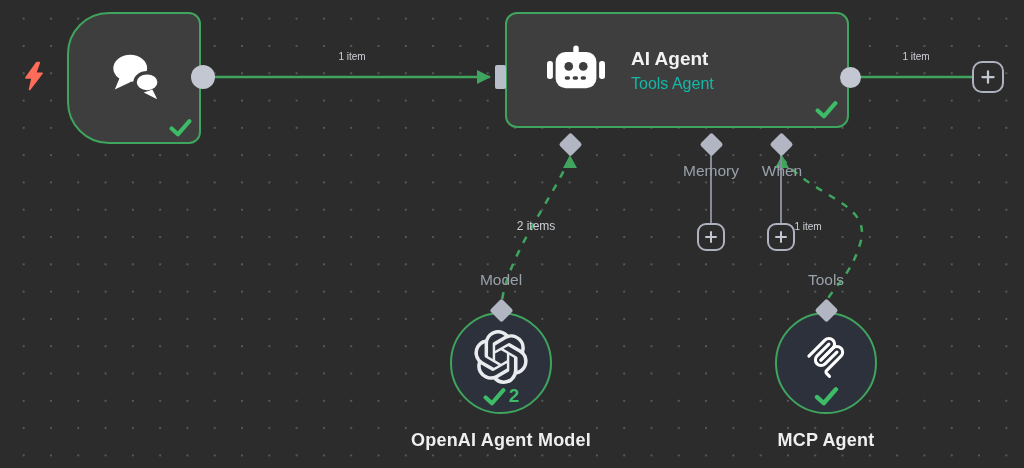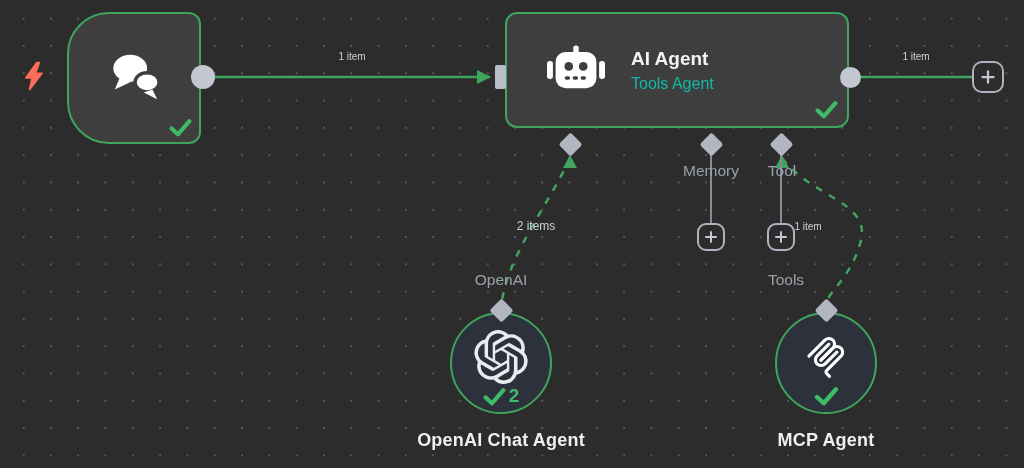--- a/index.html
+++ b/index.html
@@ -131,57 +131,57 @@
     <svg width="18" height="18" viewBox="0 0 24 24">
       <path d="M12 4.5v15M4.5 12h15" stroke="#c3c7d1" stroke-width="3" stroke-linecap="round" fill="none"></path>
     </svg>
   </div>
 
   <div class="abs port-diamond" style="left:561.5px;top:135.5px;"></div>
   <div class="abs port-diamond" style="left:702.5px;top:135.5px;"></div>
   <div class="abs port-diamond" style="left:772.5px;top:135.5px;"></div>
 
   <div class="abs port-label" style="left:651px;top:162px;width:120px;">Memory</div>
-  <div class="abs port-label" style="left:742px;top:162px;width:80px;">Tool</div>
+  <div class="abs port-label" style="left:742px;top:162px;width:80px;">When</div>
 
   <div class="abs item-label" style="left:476px;top:219px;width:120px;font-size:12px;">2 items</div>
 
   <div class="abs item-label" style="left:748px;top:221px;width:120px;z-index:1;">1 item</div>
 
   <div class="abs plus-btn" style="left:697px;top:223px;width:28px;height:28px;border-radius:9px;">
     <svg width="16" height="16" viewBox="0 0 24 24">
       <path d="M12 4.5v15M4.5 12h15" stroke="#c3c7d1" stroke-width="3" stroke-linecap="round" fill="none"></path>
     </svg>
   </div>
 
   <div class="abs plus-btn" style="left:767px;top:223px;width:28px;height:28px;border-radius:9px;">
     <svg width="16" height="16" viewBox="0 0 24 24">
       <path d="M12 4.5v15M4.5 12h15" stroke="#c3c7d1" stroke-width="3" stroke-linecap="round" fill="none"></path>
     </svg>
   </div>
 
-  <div class="abs port-label" style="left:441px;top:271px;width:120px;">OpenAI</div>
+  <div class="abs port-label" style="left:441px;top:271px;width:120px;">Model</div>
   <div class="abs port-diamond" style="left:492.5px;top:301.5px;"></div>
 
   <div class="abs node-circle" style="left:450px;top:312px;width:102px;height:102px;">
     <div style="margin-top:-12px;">
       <svg width="54" height="54" viewBox="0 0 24 24" fill="#e9ebee">
         <path d="M22.2819 9.8211a5.9847 5.9847 0 0 0-.5157-4.9108 6.0462 6.0462 0 0 0-6.5098-2.9A6.0651 6.0651 0 0 0 4.9807 4.1818a5.9847 5.9847 0 0 0-3.9977 2.9 6.0462 6.0462 0 0 0 .7427 7.0966 5.98 5.98 0 0 0 .511 4.9107 6.051 6.051 0 0 0 6.5146 2.9001A5.9847 5.9847 0 0 0 13.2599 24a6.0557 6.0557 0 0 0 5.7718-4.2058 5.9894 5.9894 0 0 0 3.9977-2.9001 6.0557 6.0557 0 0 0-.7475-7.0729zm-9.022 12.6081a4.4755 4.4755 0 0 1-2.8764-1.0408l.1419-.0804 4.7783-2.7582a.7948.7948 0 0 0 .3927-.6813v-6.7369l2.02 1.1686a.071.071 0 0 1 .038.052v5.5826a4.504 4.504 0 0 1-4.4945 4.4944zm-9.6607-4.1254a4.4708 4.4708 0 0 1-.5346-3.0137l.142.0852 4.783 2.7582a.7712.7712 0 0 0 .7806 0l5.8428-3.3685v2.3324a.0804.0804 0 0 1-.0332.0615L9.74 19.9502a4.4992 4.4992 0 0 1-6.1408-1.6464zM2.3408 7.8956a4.485 4.485 0 0 1 2.3655-1.9728V11.6a.7664.7664 0 0 0 .3879.6765l5.8144 3.3543-2.0201 1.1685a.0757.0757 0 0 1-.071 0l-4.8303-2.7865A4.504 4.504 0 0 1 2.3408 7.8956zm16.5963 3.8558L13.1038 8.364 15.1192 7.2a.0757.0757 0 0 1 .071 0l4.8303 2.7913a4.4944 4.4944 0 0 1-.6765 8.1042v-5.6772a.79.79 0 0 0-.407-.667zm2.0107-3.0231l-.142-.0852-4.7735-2.7818a.7759.7759 0 0 0-.7854 0L9.409 9.2297V6.8974a.0662.0662 0 0 1 .0284-.0615l4.8303-2.7866a4.4992 4.4992 0 0 1 6.6802 4.66zM8.3065 12.863l-2.02-1.1638a.0804.0804 0 0 1-.038-.0567V6.0742a4.4992 4.4992 0 0 1 7.3757-3.4537l-.142.0805L8.704 5.459a.7948.7948 0 0 0-.3927.6813zm1.0976-2.3654l2.602-1.4998 2.6069 1.4998v2.9994l-2.5974 1.4997-2.6067-1.4997z"></path>
       </svg>
     </div>
     <div class="abs" style="bottom:5px;left:0;width:100%;display:flex;align-items:center;justify-content:center;gap:3px;">
       <svg width="23" height="19" viewBox="0 0 22 18">
         <polyline points="2.5,10 8.5,15.5 19.5,3" fill="none" stroke="#3dbb66" stroke-width="4" stroke-linecap="round" stroke-linejoin="round"></polyline>
       </svg>
       <span class="run-count">2</span>
     </div>
   </div>
-  <div class="abs node-label" style="left:391px;top:429px;width:220px;">OpenAI Chat Agent</div>
+  <div class="abs node-label" style="left:391px;top:429px;width:220px;">OpenAI Agent Model</div>
 
-  <div class="abs port-label" style="left:726px;top:271px;width:120px;">Tools</div>
+  <div class="abs port-label" style="left:766px;top:271px;width:120px;">Tools</div>
   <div class="abs port-diamond" style="left:817.5px;top:301.5px;"></div>
 
   <div class="abs node-circle" style="left:775px;top:312px;width:102px;height:102px;">
     <div style="margin-top:-14px;">
       <svg width="46" height="46" viewBox="0 0 195 195" fill="none" stroke="#fff" stroke-width="13" stroke-linecap="round" stroke-linejoin="round">
         <path d="M25 97.8528 92.8823 29.9706c9.3726-9.3726 24.5686-9.3726 33.9411 0 9.3726 9.3725 9.3726 24.5685 0 33.9411L75.5581 115.177"></path>
         <path d="m76.2653 114.47 50.5581-50.5583c9.3726-9.3726 24.5686-9.3726 33.9411 0l.3536.3535c9.3726 9.3726 9.3726 24.5686 0 33.9411l-61.3933 61.3937c-3.1242 3.124-3.1242 8.189 0 11.313l12.6066 12.607"></path>
         <path d="M109.853 46.9411 59.6482 97.1457c-9.3725 9.3726-9.3725 24.5683 0 33.9413 9.3726 9.372 24.5686 9.372 33.9412 0l50.2046-50.2048"></path>
       </svg>
     </div>

